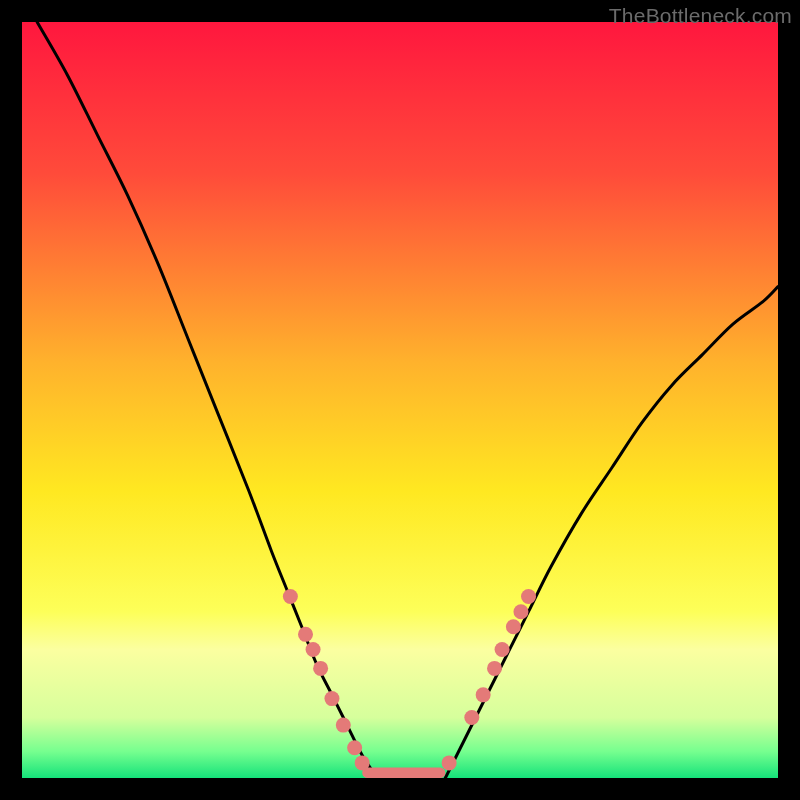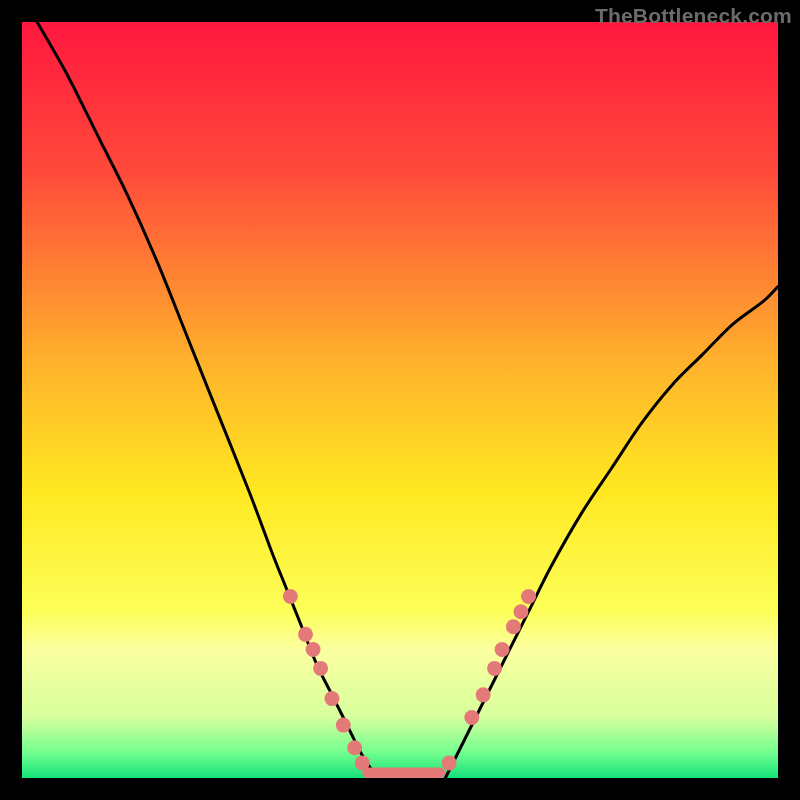--- a/index.html
+++ b/index.html
@@ -24,21 +24,21 @@
     top: 0;
     width: 756px;
     height: 756px;
   }
   .watermark {
     position: absolute;
     top: 4px;
     right: 8px;
     font-family: Arial, Helvetica, sans-serif;
     font-size: 21px;
-    font-weight: 700;
+    font-weight: 400;
     color: #6b6b6b;
     letter-spacing: 0.2px;
   }
 </style>
 </head>
 <body>
 
 <div class="frame">
   <svg class="plot" viewBox="0 0 756 756" preserveAspectRatio="none">
     <defs>

